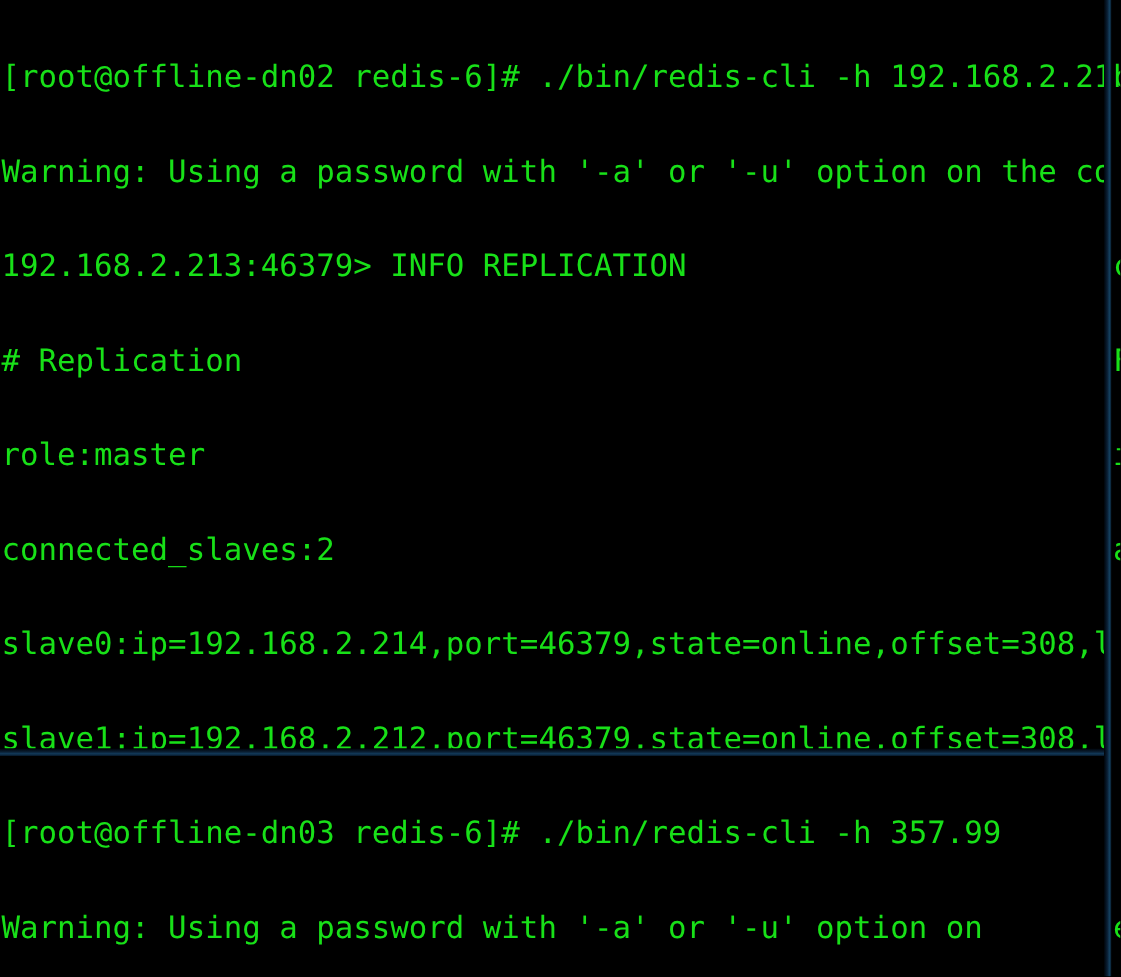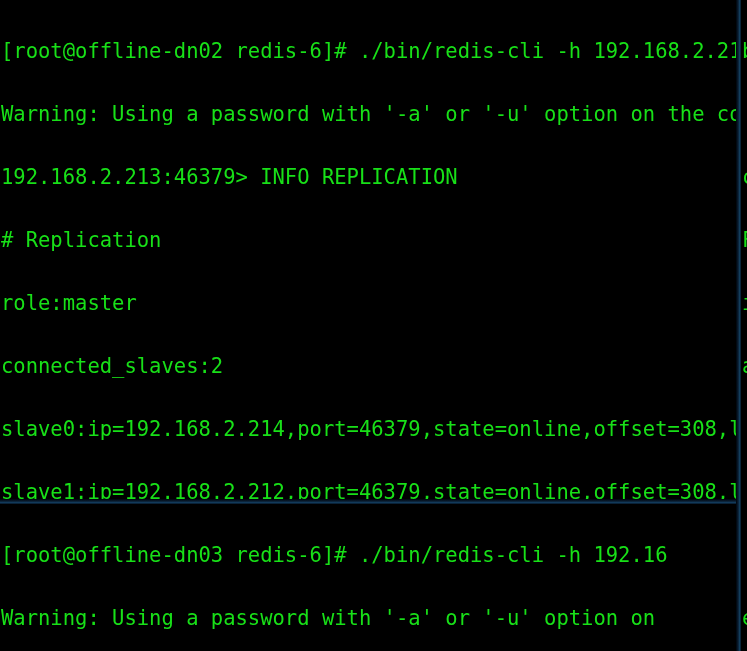--- a/index.html
+++ b/index.html
@@ -122,21 +122,21 @@
       
       
       
     </div>
   </div>
 
   <div id="divider-horizontal"></div>
 
   <div class="pane" id="pane-slave">
     <div class="screen">
-      <div class="line">[root@offline-dn03 redis-6]# ./bin/redis-cli -h 192.16</div>
+      <div class="line">[root@offline-dn03 redis-6]# ./bin/redis-cli -h 357.99</div>
       <div class="line">Warning: Using a password with '-a' or '-u' option on </div>
       
       
       
     </div>
   </div>
 
   <div id="divider-vertical"></div>
 
   <div class="pane" id="pane-right">

